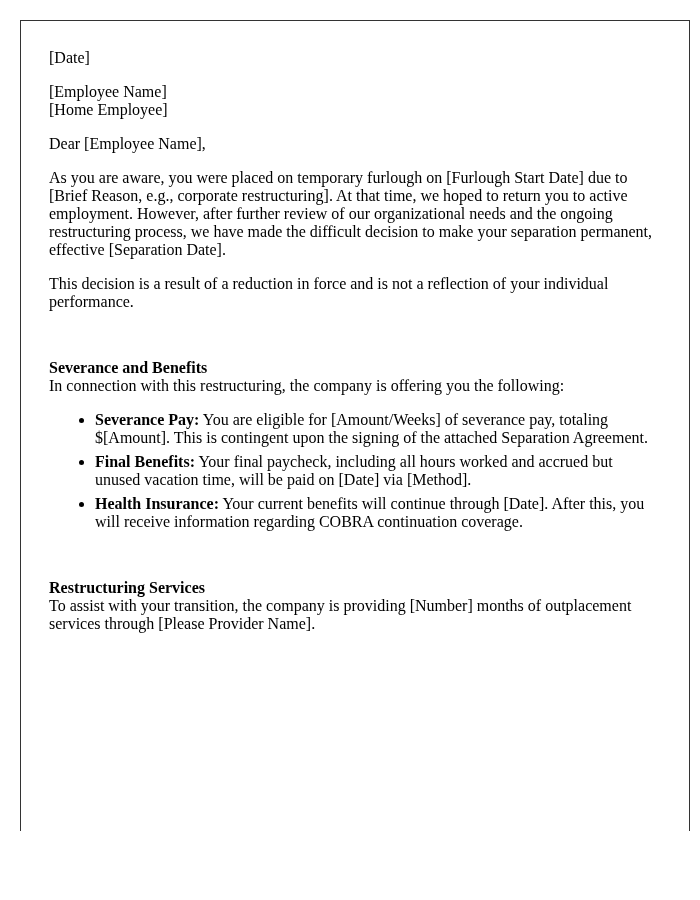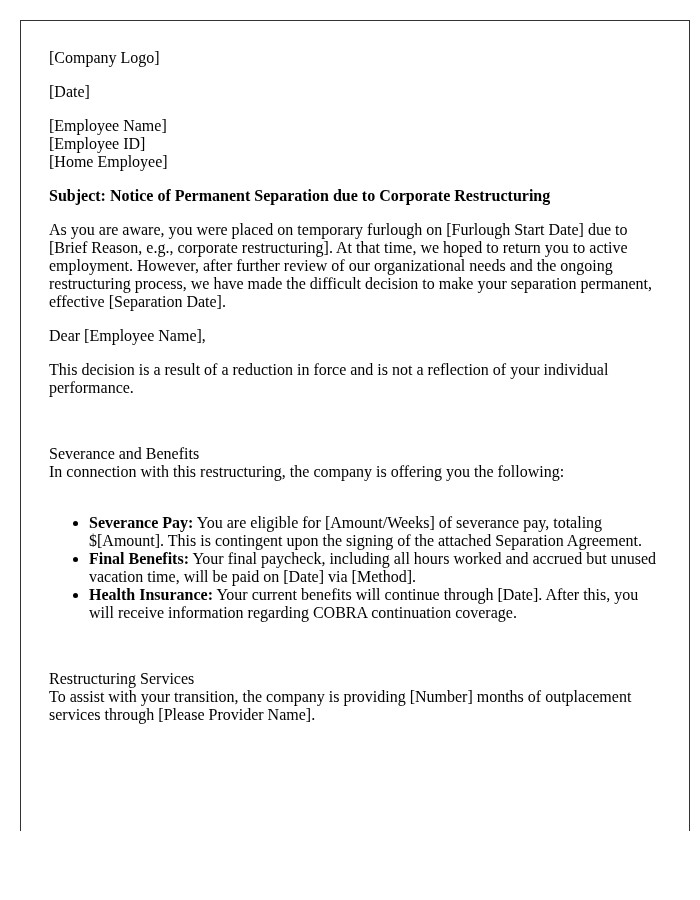--- a/index.html
+++ b/index.html
@@ -33,62 +33,59 @@
     p {
       margin: 0 0 16px 0;
     }
     .block-lines span {
       display: block;
     }
     .subject {
       font-weight: bold;
     }
     .section-title {
-      font-weight: normal;
+      font-weight: bold;
       display: block;
       margin-top: 48px;
     }
     ul {
       margin: 0 0 16px 0;
       padding-left: 40px;
     }
     ul li {
-      margin: 0;
+      margin: 6px;
       padding: 0;
     }
     li .term {
       font-weight: bold;
     }
   </style>
 </head>
 <body>
 
 <div class="page">
 
-  <p>[Company Logo]</p>
 
   <p>[Date]</p>
 
   <p class="block-lines">
     <span>[Employee Name]</span>
-    <span>[Employee ID]</span>
     <span>[Home Employee]</span>
   </p>
 
-  <p class="subject">Subject: Notice of Permanent Separation due to Corporate Restructuring</p>
+
+  <p>Dear [Employee Name],</p>
 
   <p>As you are aware, you were placed on temporary furlough on [Furlough Start Date] due to [Brief Reason, e.g., corporate restructuring]. At that time, we hoped to return you to active employment. However, after further review of our organizational needs and the ongoing restructuring process, we have made the difficult decision to make your separation permanent, effective [Separation Date].</p>
-
-  <p>Dear [Employee Name],</p>
 
   <p>This decision is a result of a reduction in force and is not a reflection of your individual performance.</p>
 
   <div>
     <span class="section-title">Severance and Benefits</span>
-    <span style="display:block;margin-bottom:33px;">In connection with this restructuring, the company is offering you the following:</span>
+    <span style="display:block;margin-bottom:16px;">In connection with this restructuring, the company is offering you the following:</span>
     <ul>
       <li><span class="term">Severance Pay:</span><span> You are eligible for [Amount/Weeks] of severance pay, totaling $[Amount]. This is contingent upon the signing of the attached Separation Agreement.</span></li>
       <li><span class="term">Final Benefits:</span><span> Your final paycheck, including all hours worked and accrued but unused vacation time, will be paid on [Date] via [Method].</span></li>
       <li><span class="term">Health Insurance:</span><span> Your current benefits will continue through [Date]. After this, you will receive information regarding COBRA continuation coverage.</span></li>
     </ul>
   </div>
 
 
   <p>
     <span class="section-title">Restructuring Services</span>

